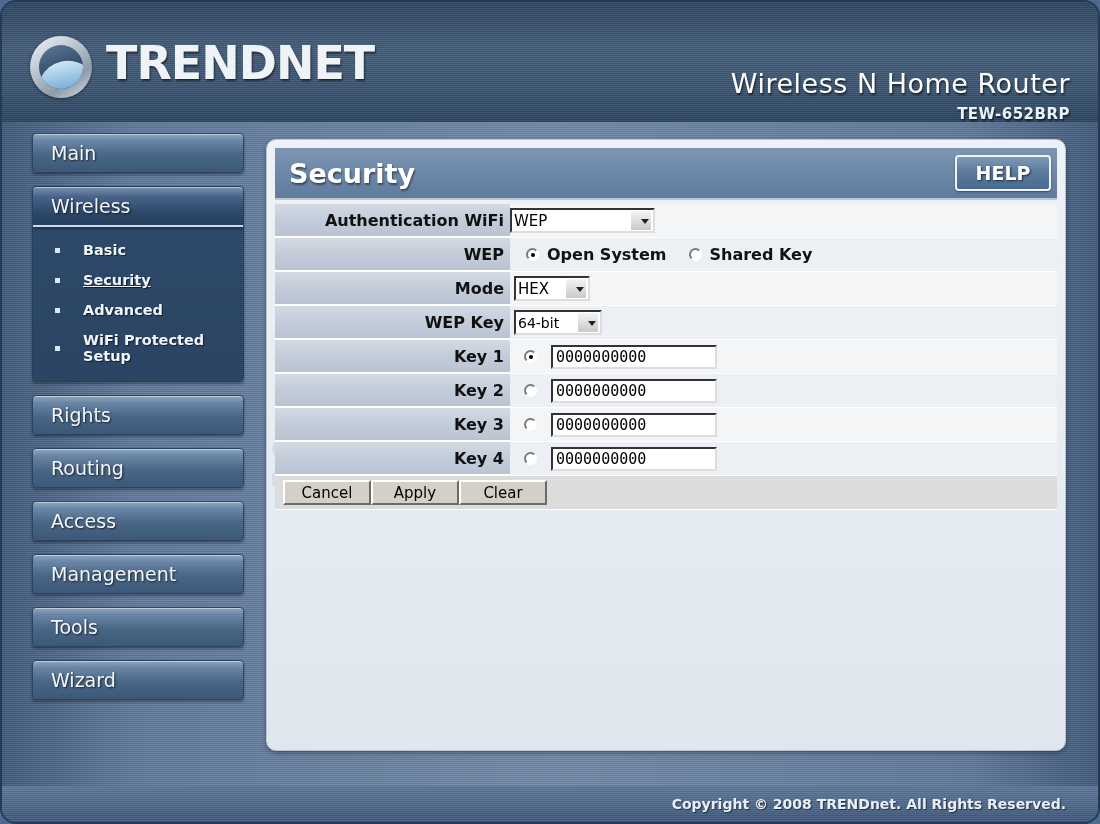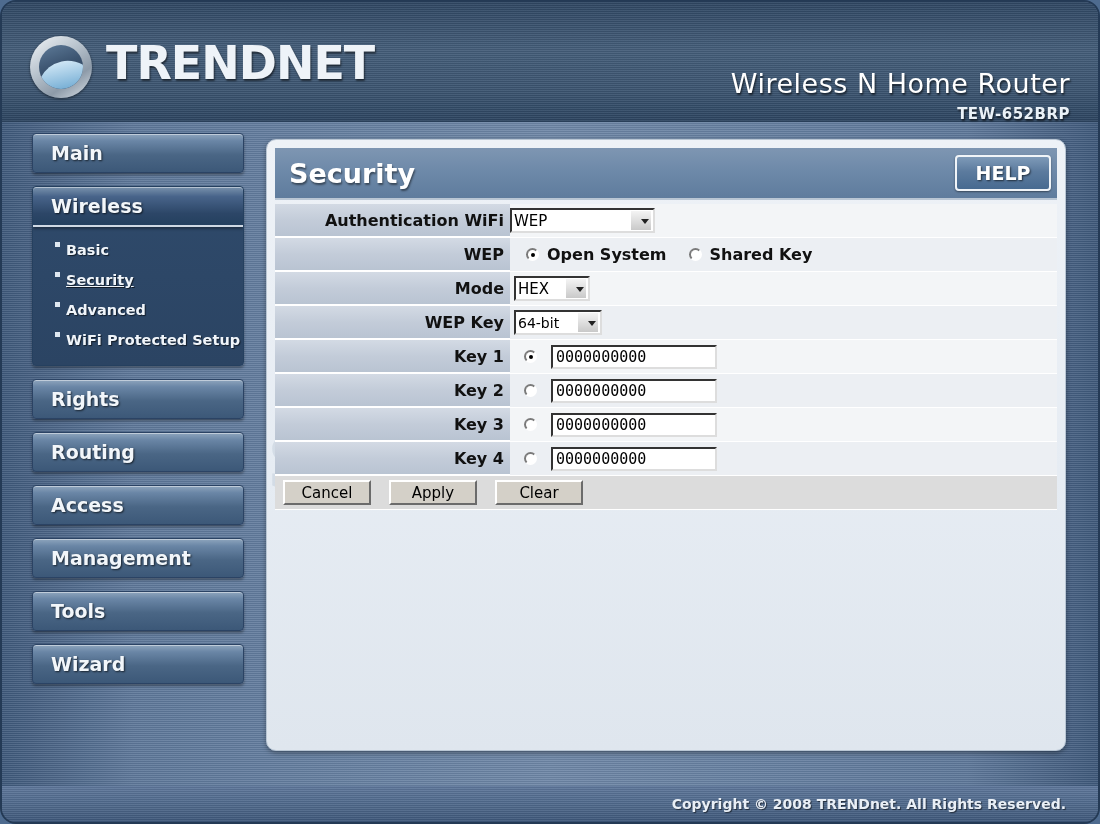--- a/index.html
+++ b/index.html
@@ -94,40 +94,40 @@
     height: 40px; margin-bottom: 13px;
     border-radius: 4px;
     background: linear-gradient(to bottom, #8ea5bd 0%, #6a86a6 18%, #4a6685 55%, #3c5878 100%);
     border: 1px solid #2b4364;
     box-shadow: inset 0 1px 0 rgba(255,255,255,.45), 0 2px 3px rgba(0,0,0,.35);
     display: flex; align-items: center;
     padding-left: 18px;
     cursor: pointer;
   }
   .nav-btn span {
-    font-size: 19px; font-weight: bold; color: #f2f6fa;
+    font-size: 19px; font-weight: normal; color: #f2f6fa;
     text-shadow: 1px 1px 2px rgba(0,0,0,.65);
     font-family: "DejaVu Sans", sans-serif;
   }
   .nav-group {
     margin-bottom: 13px;
     border-radius: 4px;
     background: linear-gradient(to bottom, #2f4a6b 0%, #2b4463 100%);
     border: 1px solid #25405f;
     box-shadow: 0 2px 3px rgba(0,0,0,.35);
     overflow: hidden;
   }
   .nav-group .nav-btn {
     margin-bottom: 0; border-radius: 3px 3px 0 0;
     background: linear-gradient(to bottom, #7a93ad 0%, #48648a 25%, #2c4667 70%, #24405f 100%);
     border: none; border-bottom: 2px solid #cfd9e4;
   }
   .sub-list { padding: 8px 0 10px 0; }
   .sub-item {
-    display: flex; gap: 6px;
+    display: flex; align-items: center; gap: 23px;
     padding: 7px 0 7px 22px;
     cursor: pointer;
   }
   .sub-bullet {
     width: 5px; height: 5px; background: #dfe8f1; display: inline-block;
     flex: 0 0 auto;
   }
   .sub-item span.lbl {
     font-size: 14.5px; font-weight: bold; color: #f0f5fa;
     text-shadow: 1px 1px 1px rgba(0,0,0,.6);
@@ -273,21 +273,21 @@
     font-size: 16px; font-weight: bold; color: #111;
     font-family: "DejaVu Sans", sans-serif;
     margin-left: 8px; margin-right: 22px;
   }
 
   #btnbar {
     position: relative; z-index: 2;
     margin: 0 8px;
     height: 34px;
     background: #dcdcdc;
-    display: flex; align-items: center; gap: 18px;
+    display: flex; align-items: center; gap: 0;
     padding-left: 8px;
     border-bottom: 1px solid #fff;
   }
   .btn {
     min-width: 88px; height: 25px;
     background: #d4d0c8;
     border: 2px solid;
     border-color: #ffffff #6b6b6b #6b6b6b #ffffff;
     font-size: 15px; color: #000;
     font-family: "DejaVu Sans", sans-serif;

